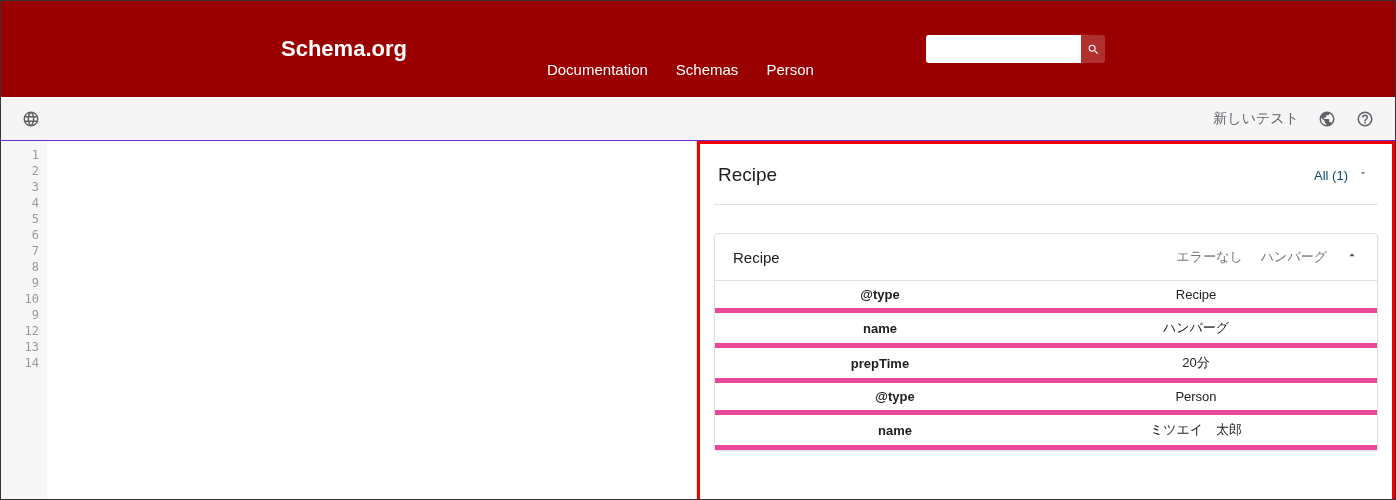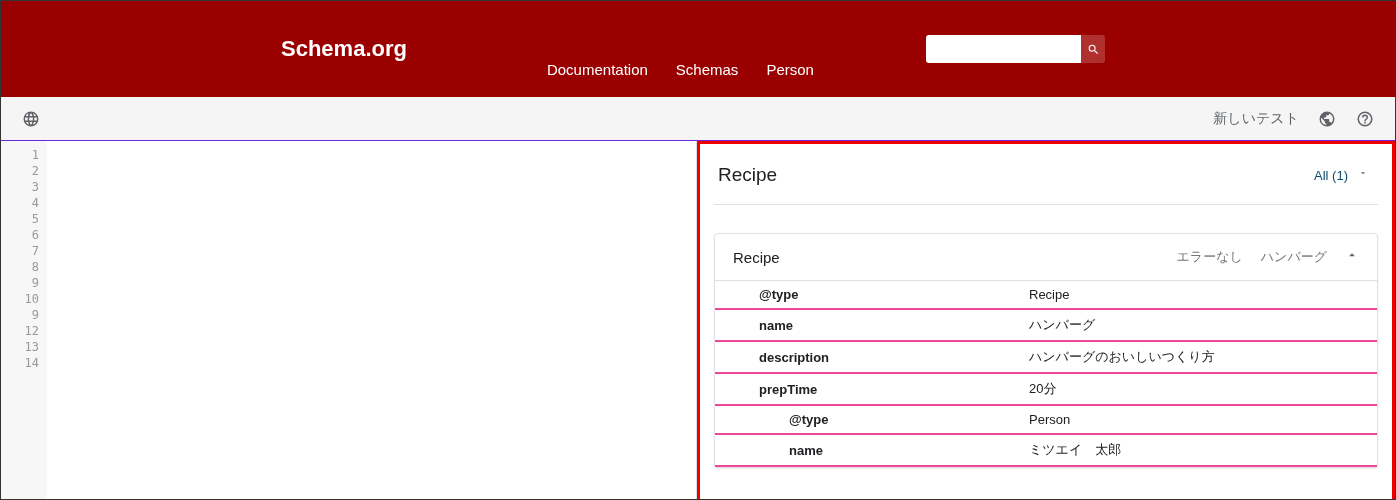--- a/index.html
+++ b/index.html
@@ -33,21 +33,21 @@
 .result-filter { margin-left: auto; display: flex; align-items: flex-start; gap: 10px; color: #0c4a6e; font-size: 13px; cursor: pointer; }
 .result-filter svg { width: 10px; height: 10px; fill: #5f6368; }
 
 .card { margin-top: 28px; background: #fff; border: 1px solid #e0e0e0; border-radius: 4px; box-shadow: 0 1px 2px rgba(0,0,0,0.08); }
 .card-header { display: flex; align-items: center; padding: 14px 18px; border-bottom: 1px solid #e0e0e0; }
 .card-title { font-size: 15px; color: #202124; }
 .card-status { margin-left: auto; display: flex; gap: 18px; color: #70757a; font-size: 13px; }
 .card-status svg { width: 14px; height: 14px; fill: #5f6368; cursor: pointer; }
 
 .prop-table { width: 100%; border-collapse: collapse; font-size: 13px; }
-.prop-table tr { border-bottom: 2px solid #ec4899; }
+.prop-table tr { border-bottom: 5px solid #ec4899; text-align: center; }
 .prop-table td { padding: 6px 14px; color: #202124; }
 .prop-table td.k { width: 300px; font-weight: 600; }
 .prop-table td.k.i1 { padding-left: 44px; }
 .prop-table td.k.i2 { padding-left: 74px; }
 .prop-table td.v { color: #202124; font-weight: 400; }
 </style>
 </head>
 <body>
 
 <div class="header">
@@ -138,24 +138,20 @@
           <tbody>
             <tr>
               <td class="k i1">@type</td>
               <td class="v">Recipe</td>
             </tr>
             <tr>
               <td class="k i1">name</td>
               <td class="v">ハンバーグ</td>
             </tr>
             <tr>
-              <td class="k i1">description</td>
-              <td class="v">ハンバーグのおいしいつくり方</td>
-            </tr>
-            <tr>
               <td class="k i1">prepTime</td>
               <td class="v">20分</td>
             </tr>
             <tr>
               <td class="k i2">@type</td>
               <td class="v">Person</td>
             </tr>
             <tr>
               <td class="k i2">name</td>
               <td class="v">ミツエイ　太郎</td>

